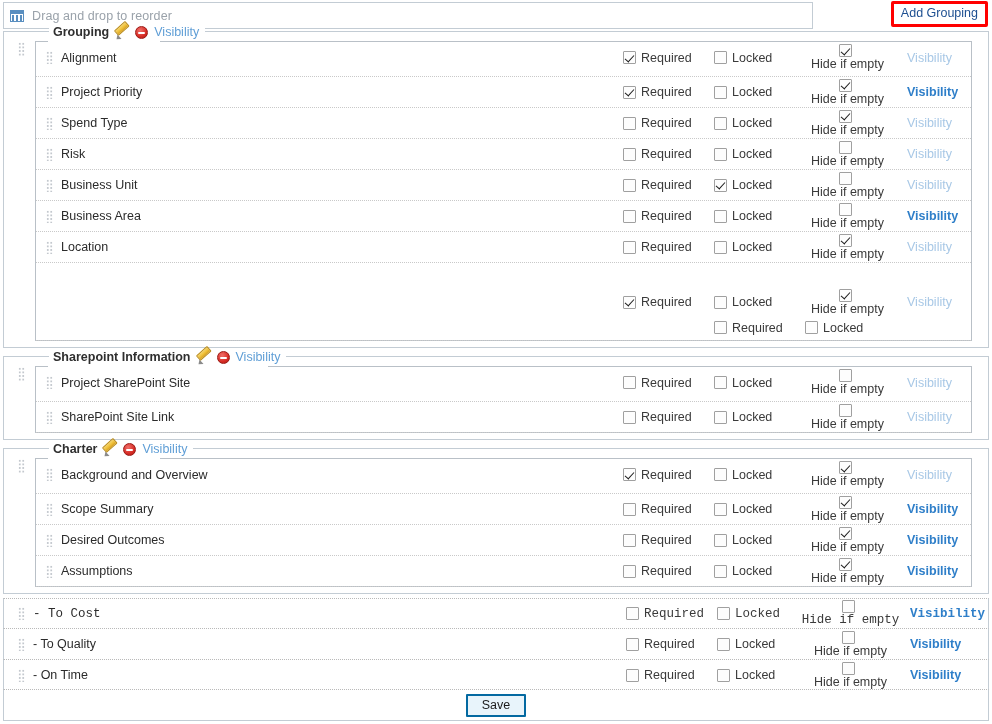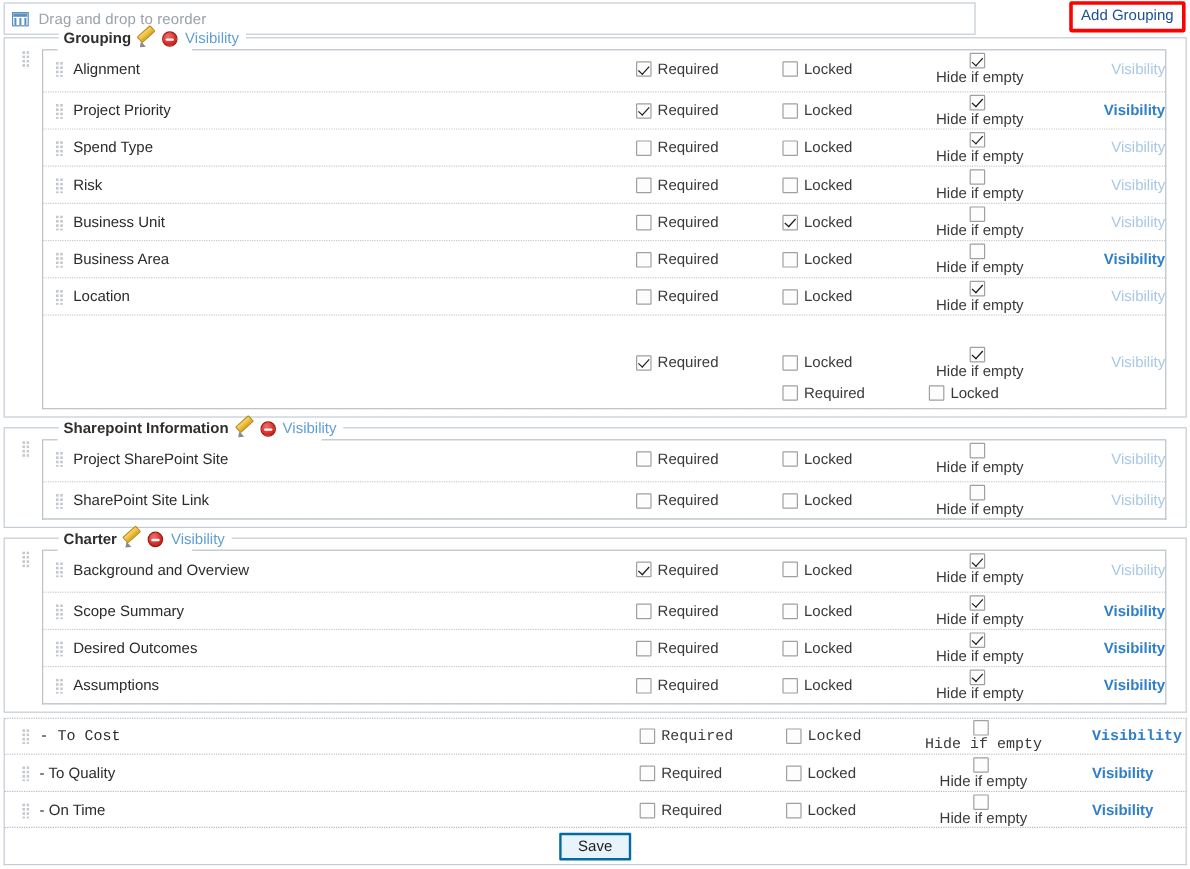--- a/index.html
+++ b/index.html
@@ -199,21 +199,20 @@
   }
 
   
   .rows {
     position: absolute;
     left: 32px;
     right: 17px;
     top: 9px;
     bottom: 6px;
     z-index: 2;
-    text-align: right;
   }
   .row {
     position: relative;
     height: 31px;
     display: flex;
     align-items: center;
     border-bottom: 1px dotted #c9c9c9;
     padding-left: 10px;
   }
   .row.first { padding-top: 5px; height: 36px; align-items: flex-end; }
@@ -229,21 +228,20 @@
     margin-left: 8px;
     white-space: nowrap;
   }
   .row-spacer { flex: 1 1 auto; }
 
   
   .ctrls {
     display: flex;
     align-items: center;
     flex: 0 0 auto;
-    gap: 31px;
   }
   .cb-group {
     display: flex;
     align-items: center;
     white-space: nowrap;
   }
   .cb-group + .cb-group { margin-left: 13px; }
   .cbox {
     width: 13px; height: 13px;
     border: 1px solid #a0a0a0;

